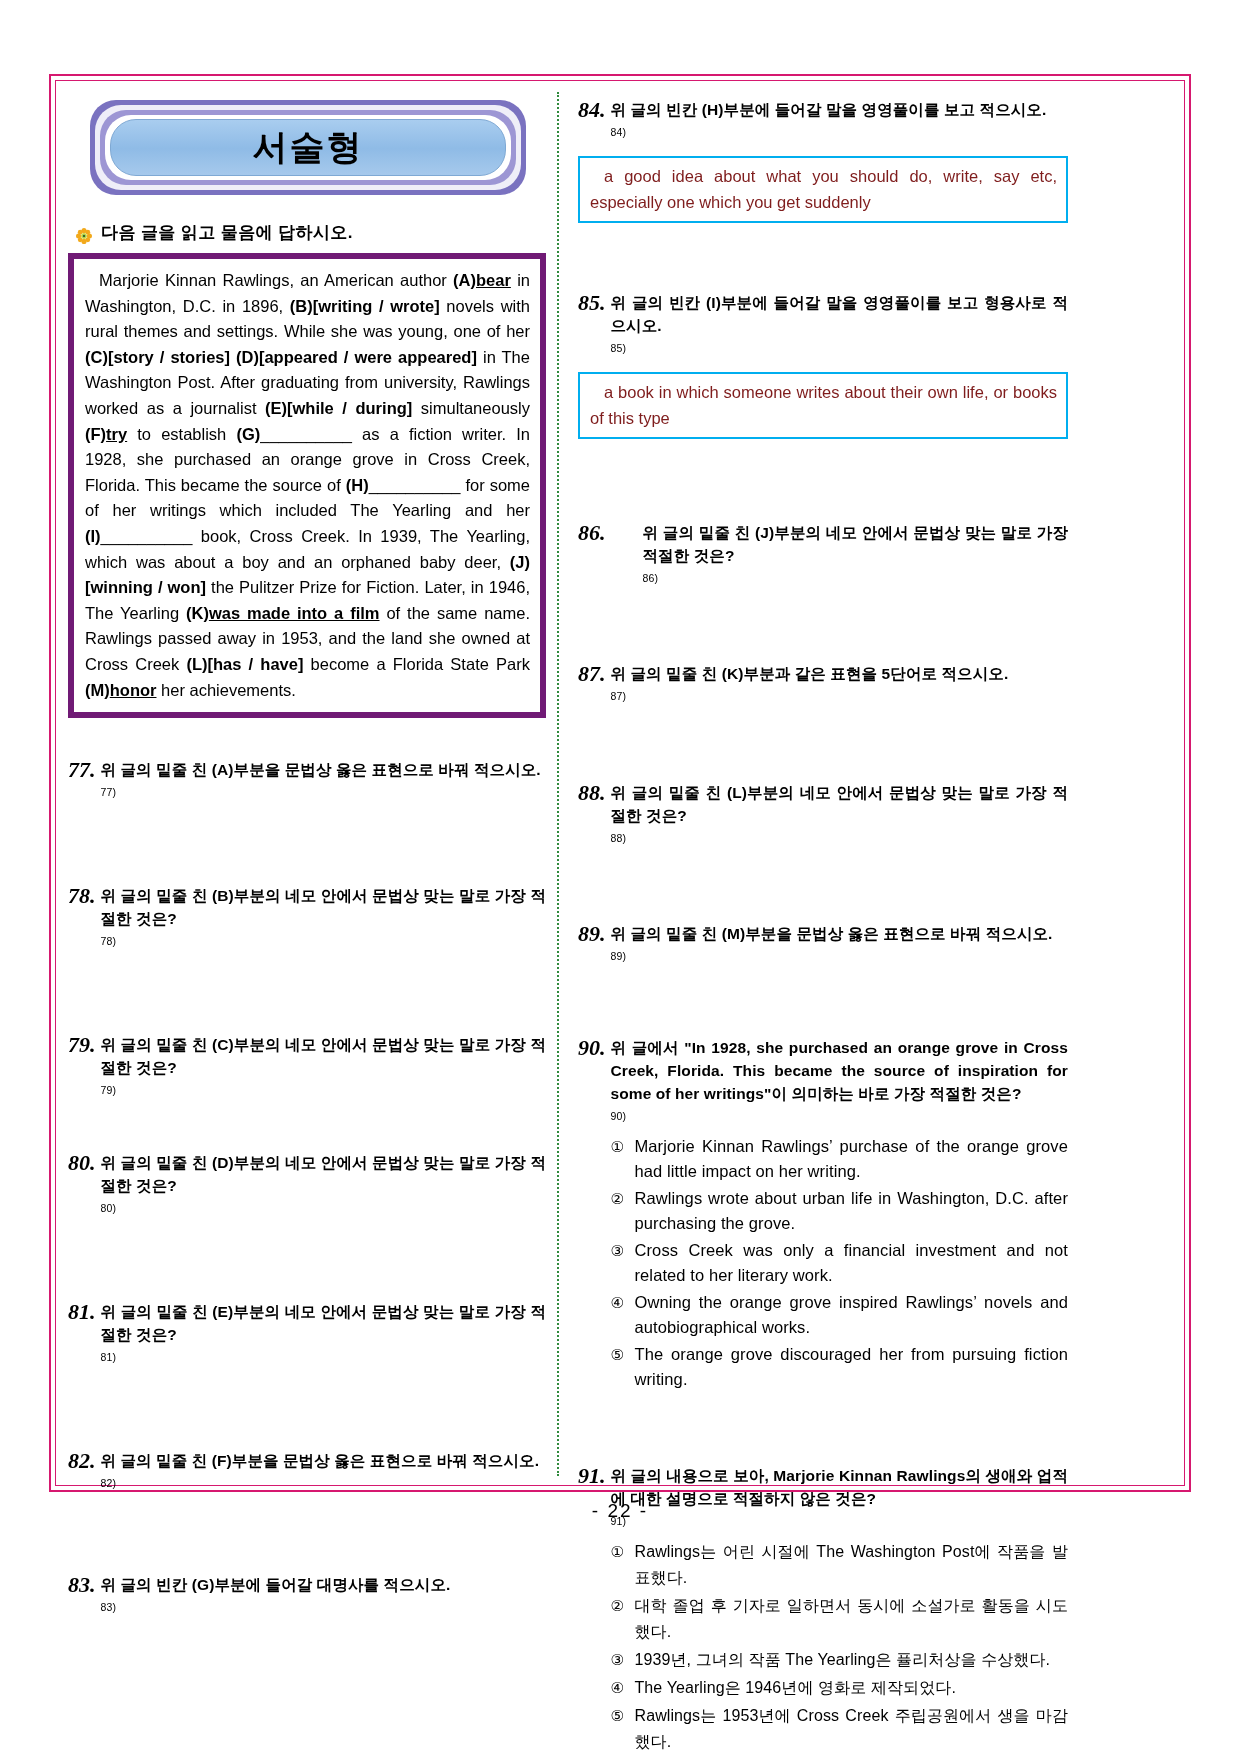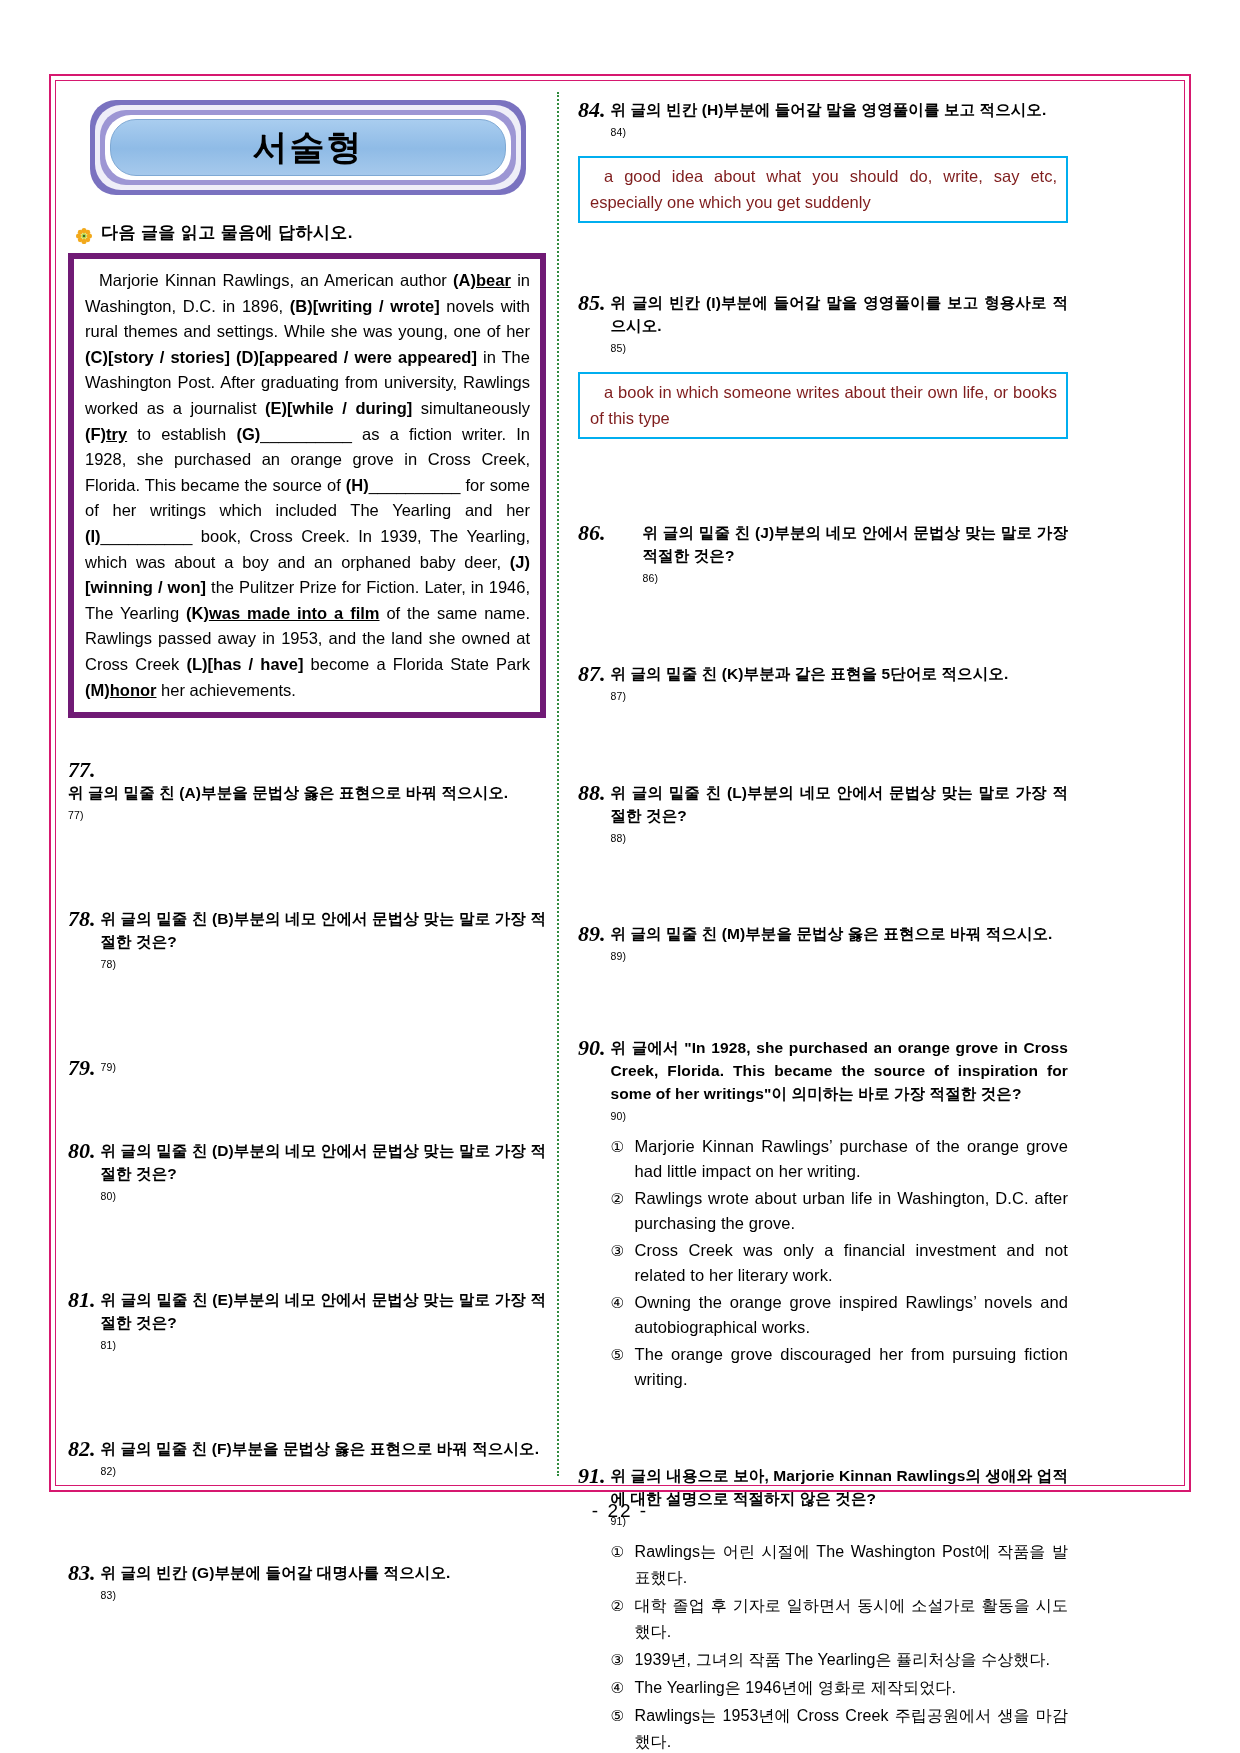--- a/index.html
+++ b/index.html
@@ -69,24 +69,24 @@
     flex:0 0 auto;font-family:"Liberation Serif","DejaVu Serif",serif;
     font-style:italic;font-weight:bold;font-size:22px;line-height:23px;
     padding-right:5px;white-space:nowrap;
   }
   .qbody{flex:1 1 auto;font-size:15.5px;line-height:23px;color:#000;
          letter-spacing:0.1px;}
   .qtext{display:block;text-align:justify;font-weight:bold;}
   sup{font-size:10.5px;vertical-align:super;font-weight:normal;}
 
   
-  .q77{margin-top:40px;flex-direction:column;}
+  .q77{margin-top:40px;}
   .q78{margin-top:76px;}
   .q79{margin-top:76px;}
-  .q80{margin-top:55px;justify-content:space-between;}
+  .q80{margin-top:44px;justify-content:space-between;}
   .q81{margin-top:76px;}
   .q82{margin-top:76px;}
   .q83{margin-top:74px;}
 
   
   .q84{margin-top:6px;}
   .q85{margin-top:68px;}
   .q86{margin-top:82px;gap:32px;}
   .q87{margin-top:68px;}
   .q88{margin-top:68px;}
@@ -169,21 +169,21 @@
     <div class="q q78">
       <span class="qnum">78.</span>
       <span class="qbody">
         <span class="qtext">위 글의 밑줄 친 (B)부분의 네모 안에서 문법상 맞는 말로 가장 적절한 것은?</span><sup>78)</sup>
       </span>
     </div>
 
     <div class="q q79">
       <span class="qnum">79.</span>
       <span class="qbody">
-        <sup>79)</sup>
+        <span class="qtext">위 글의 밑줄 친 (C)부분의 네모 안에서 문법상 맞는 말로 가장 적절한 것은?</span><sup>79)</sup>
       </span>
     </div>
 
     <div class="q q80">
       <span class="qnum">80.</span>
       <span class="qbody">
         <span class="qtext">위 글의 밑줄 친 (D)부분의 네모 안에서 문법상 맞는 말로 가장 적절한 것은?</span><sup>80)</sup>
       </span>
     </div>
 

